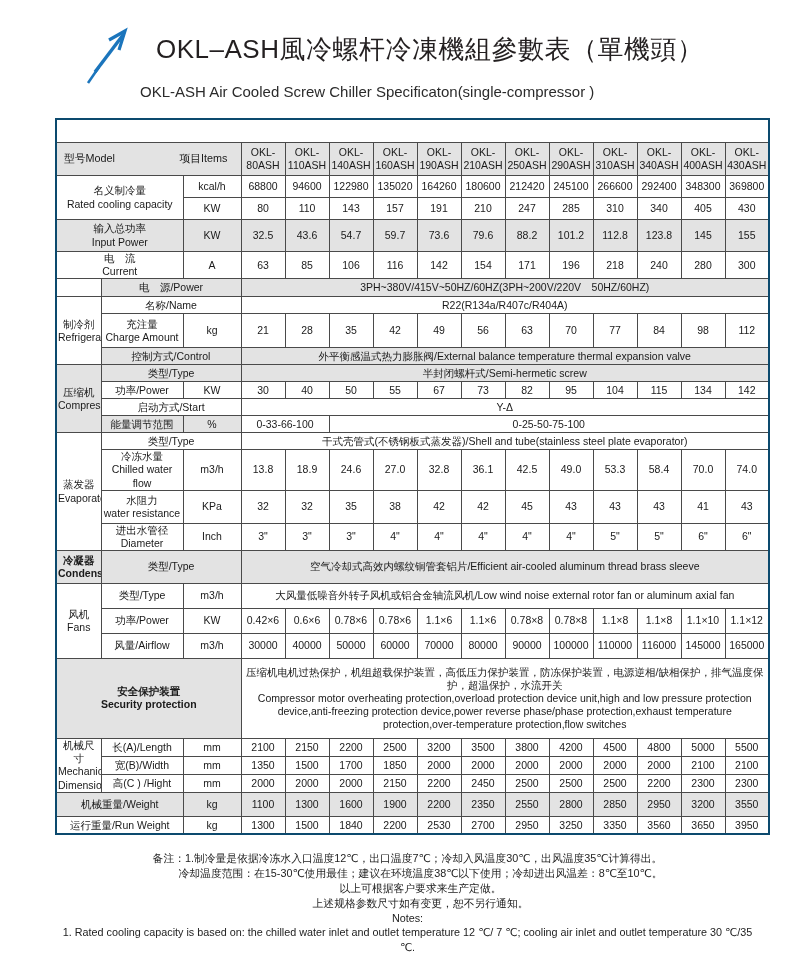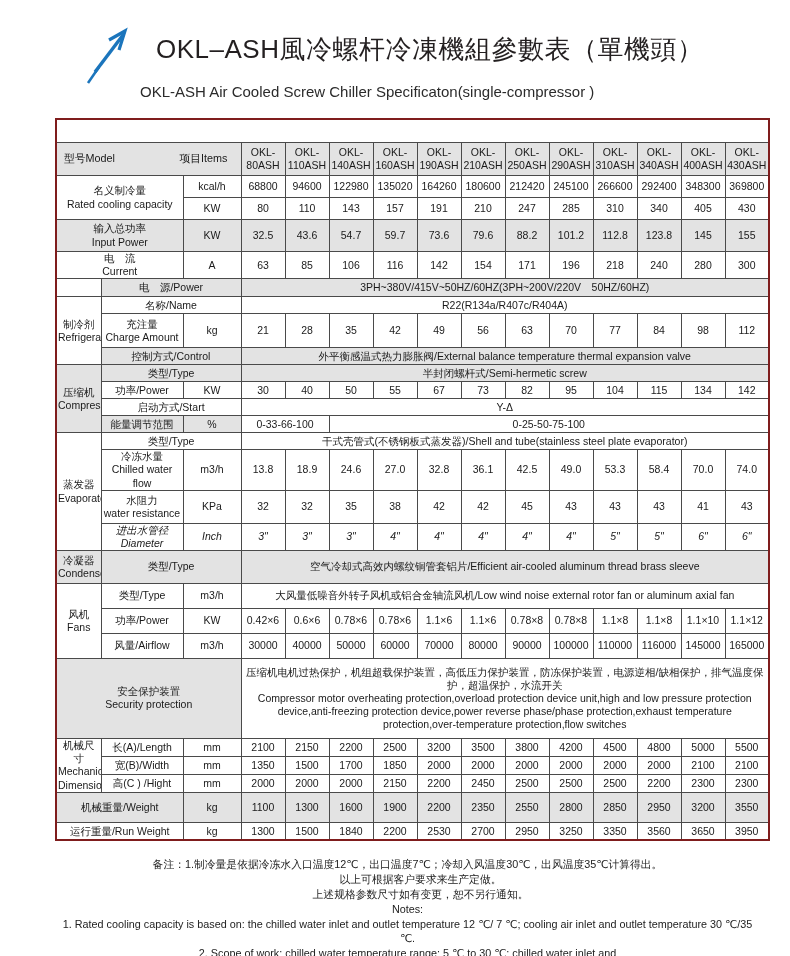--- a/index.html
+++ b/index.html
@@ -8,29 +8,29 @@
     font-family:"Liberation Sans","DejaVu Sans",sans-serif;
     color:#1a1a1a;overflow:hidden;
   }
   
   .page-header{display:flex;align-items:flex-start;margin:16px 0 0 86px;}
   .logo{width:46px;height:64px;flex:0 0 auto;margin-top:4px;}
   .titles{margin-left:8px;}
   .title-zh{font-size:26px;font-weight:400;margin:16px;letter-spacing:0.5px;color:#231f20;white-space:nowrap;}
   .title-en{font-size:15px;margin-top:3px;color:#2b2b2b;white-space:nowrap;}
   
-  table.spec{border-collapse:collapse;table-layout:fixed;width:715px;margin:18px 0 16px 55px;border:2px solid #7f1d1d;}
+  table.spec{border-collapse:collapse;table-layout:fixed;width:715px;margin:18px 0 16px 55px;border:2px solid #0c4a6e;}
   table.spec td{
     border:1px solid #4a4a4a;font-size:10.5px;text-align:center;vertical-align:middle;
     padding:0 1px;line-height:1.25;background:#ffffff;overflow:hidden;
   }
   td.caption-bar{background:#29abe2;color:#ffffff;font-size:13.5px;letter-spacing:1px;height:22px;}
   tr.shade td{background:#e3e3e3;}
   td.force-white{background:#ffffff !important;}
-  td.force-shade{background:#e3e3e3 !important;}
+  td.force-shade{background:#e3e3e3 !important;font-weight:bold;}
   td.gcell{background:#ffffff;}
   td.model-h{font-size:11px;line-height:1.3;}
   td.sec{text-align:left;padding:3px 8px;font-size:10.6px;line-height:15.6px;}
   td.corner{position:relative;padding:0;
     background-image:linear-gradient(to bottom right,transparent 49.5%,#4a4a4a 49.5%,#4a4a4a 50.6%,transparent 50.6%);
   }
   .corner .cm{position:absolute;left:7px;top:50%;transform:translateY(-50%);font-size:10.8px;}
   .corner .ci{position:absolute;right:13px;top:50%;transform:translateY(-50%);font-size:10.8px;}
   
   .notes{margin:15px 0 0 55px;width:705px;font-size:10.8px;line-height:14.8px;color:#222;}
@@ -325,21 +325,21 @@
         <td>38</td>
         <td>42</td>
         <td>42</td>
         <td>45</td>
         <td>43</td>
         <td>43</td>
         <td>43</td>
         <td>41</td>
         <td>43</td>
       </tr>
-      <tr style="height: 18px; font-style: italic;">
+      <tr style="height: 18px;">
         <td>
           <div>进出水管径</div>
           <div>Diameter</div>
         </td>
         <td>Inch</td>
         <td>3"</td>
         <td>3"</td>
         <td>3"</td>
         <td>4"</td>
         <td>4"</td>
@@ -470,21 +470,21 @@
         <td>2150</td>
         <td>2200</td>
         <td>2450</td>
         <td>2500</td>
         <td>2500</td>
         <td>2500</td>
         <td>2200</td>
         <td>2300</td>
         <td>2300</td>
       </tr>
-      <tr class="shade" style="height: 30px;">
+      <tr class="shade" style="height: 24px;">
         <td colspan="2">
           <div>机械重量/Weight</div>
         </td>
         <td>kg</td>
         <td>1100</td>
         <td>1300</td>
         <td>1600</td>
         <td>1900</td>
         <td>2200</td>
         <td>2350</td>
@@ -511,19 +511,20 @@
         <td>3350</td>
         <td>3560</td>
         <td>3650</td>
         <td>3950</td>
       </tr>
     </tbody>
 </table>
 
 <div class="notes">
   <div>备注：1.制冷量是依据冷冻水入口温度12℃，出口温度7℃；冷却入风温度30℃，出风温度35℃计算得出。</div>
+  <div class="indent">冷却温度范围：在15-30℃使用最佳；建议在环境温度38℃以下使用；冷却进出风温差：8℃至10℃。</div>
   <div class="indent">以上可根据客户要求来生产定做。</div>
   <div class="indent">上述规格参数尺寸如有变更，恕不另行通知。</div>
   <div>Notes:</div>
   <div>1. Rated cooling capacity is based on: the chilled water inlet and outlet temperature 12 ℃/ 7 ℃; cooling air inlet and outlet temperature 30 ℃/35 ℃.</div>
   <div>2. Scope of work: chilled water temperature range: 5 ℃ to 30 ℃; chilled water inlet and</div>
 
 </div>
 
 </body></html>

